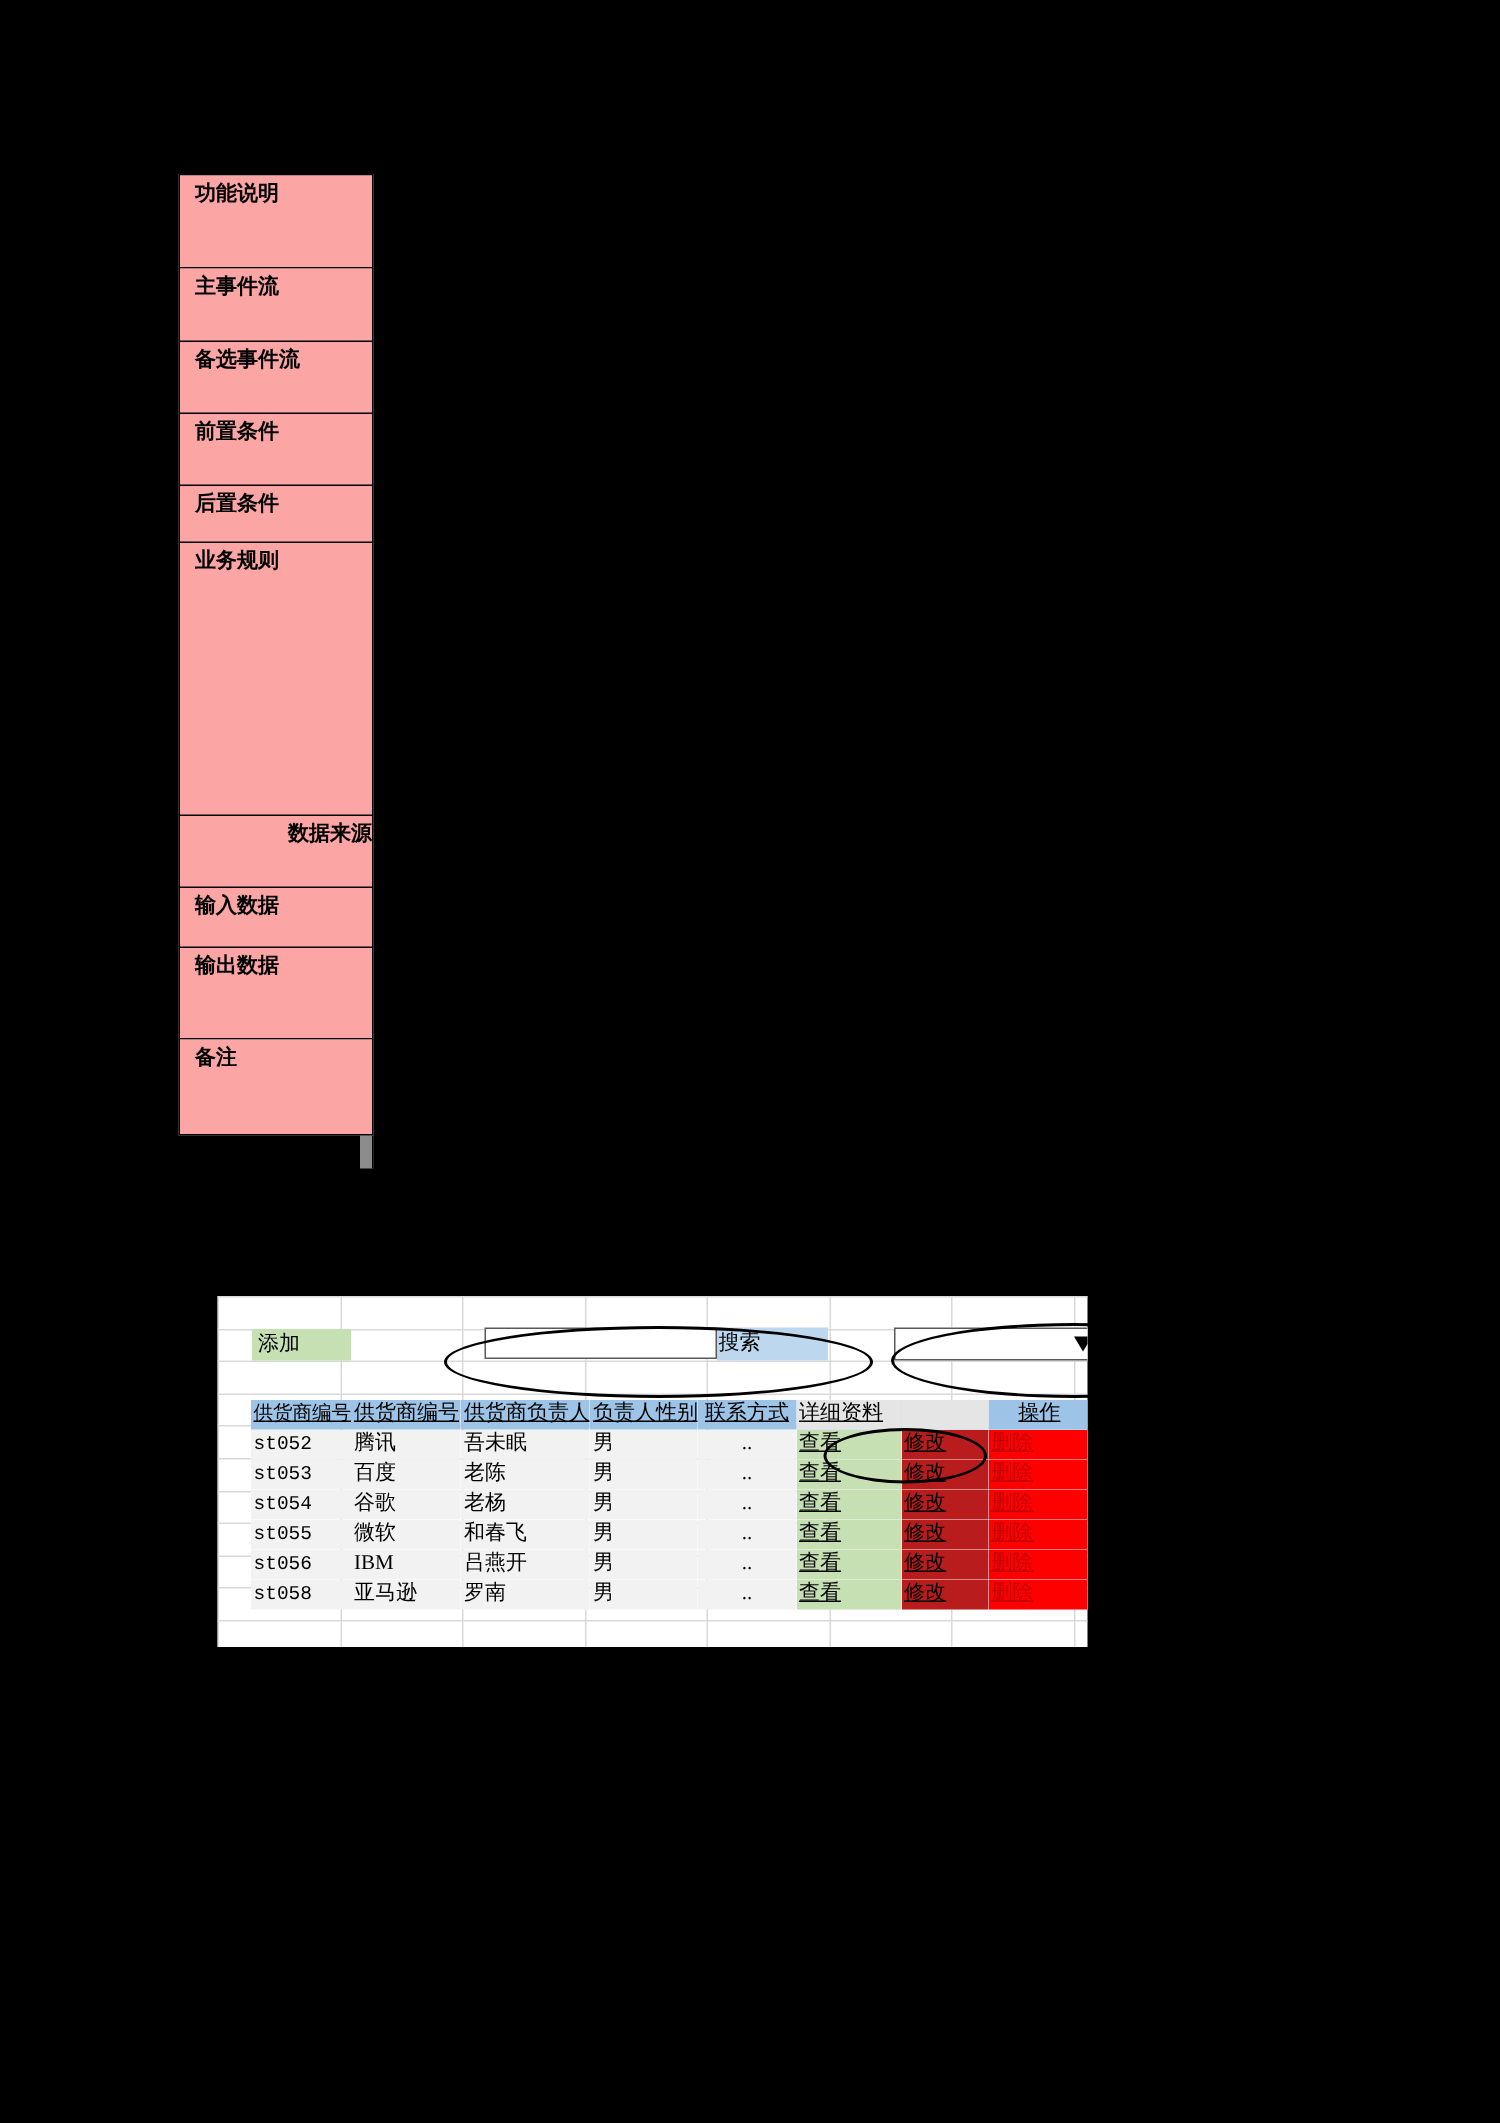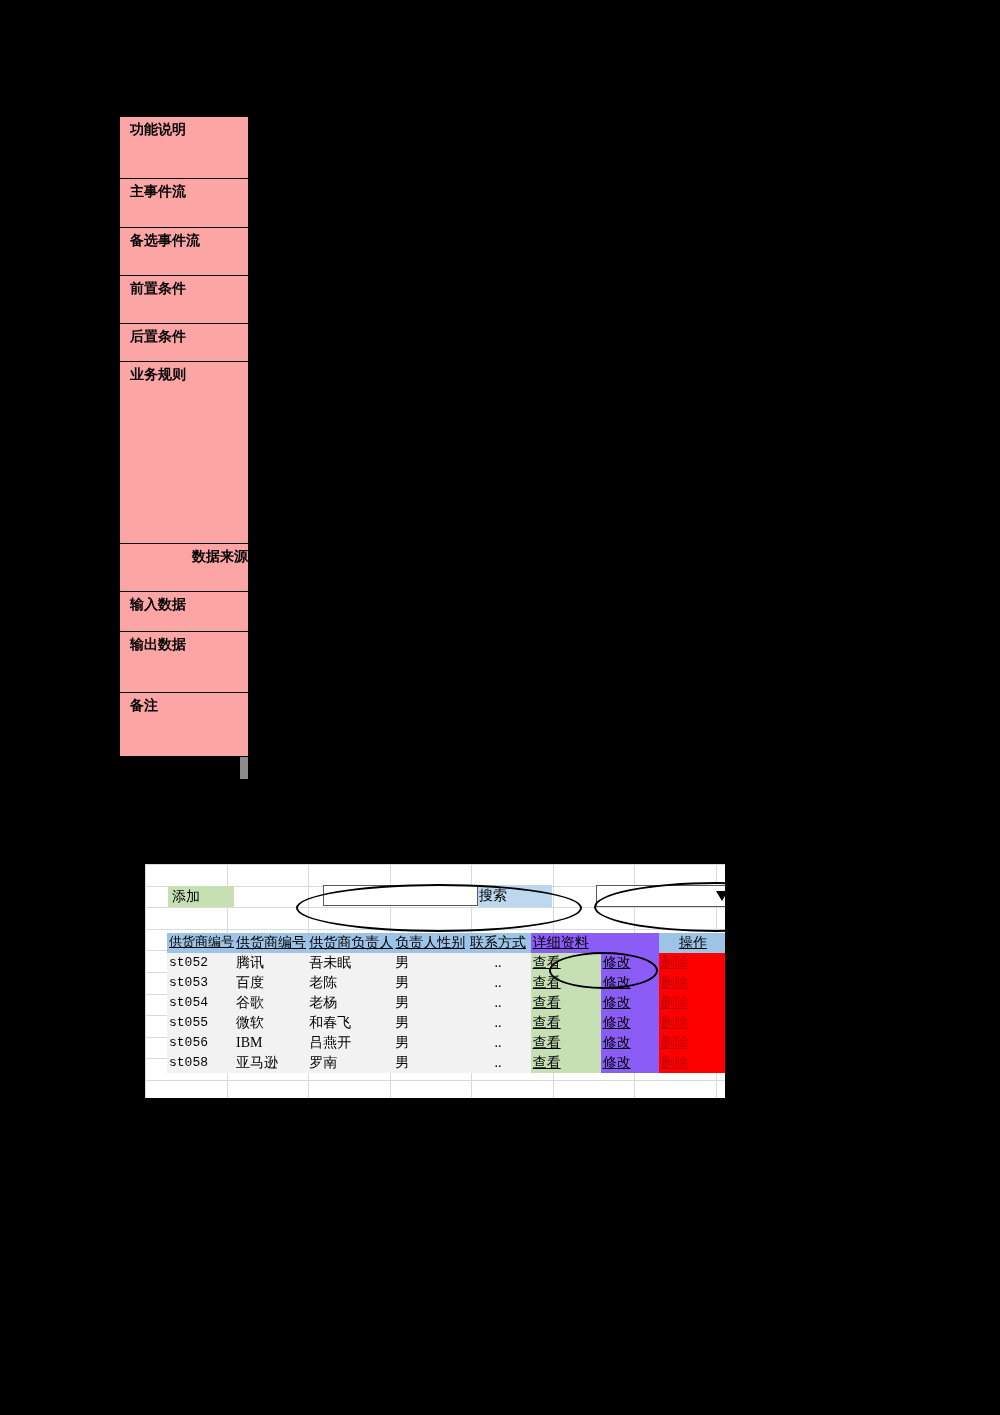--- a/index.html
+++ b/index.html
@@ -168,23 +168,23 @@
   }
   #data-table tbody tr {
     background: #f2f2f2;
   }
   .col-id    { width: 58px; font-family: "Liberation Mono","DejaVu Sans Mono",monospace; font-size:13px; }
   .col-comp  { width: 72px; }
   .col-owner { width: 66px; }
   .col-sex   { width: 48px; }
   .col-contact { width: 70px; text-align: center !important; padding-left:0 !important;}
   .col-detail { width: 74px; background: #c6e0b4; }
-  .col-edit   { width: 70px; background: #8b5cf6; }
+  .col-edit   { width: 70px; background: #b91c1c; }
   .col-del    { width: 82px; background: #ff0000; color: #c00000; }
-  th.col-detail, th.col-edit, th.col-del { background: #8b5cf6; color:#000; }
+  th.col-detail, th.col-edit, th.col-del { background: #e5e5e5; color:#000; }
   th.col-oper { background: #9dc3e6; text-align:center !important; }
   td.col-detail, td.col-edit { color: #000; }
   td.col-detail span, td.col-edit span { text-decoration: underline; }
   td.col-del span { text-decoration: underline; color:#c00000; }
 
   
   .ellipse {
     position: absolute;
     border: 2.5px solid #000;
     border-radius: 50%;

